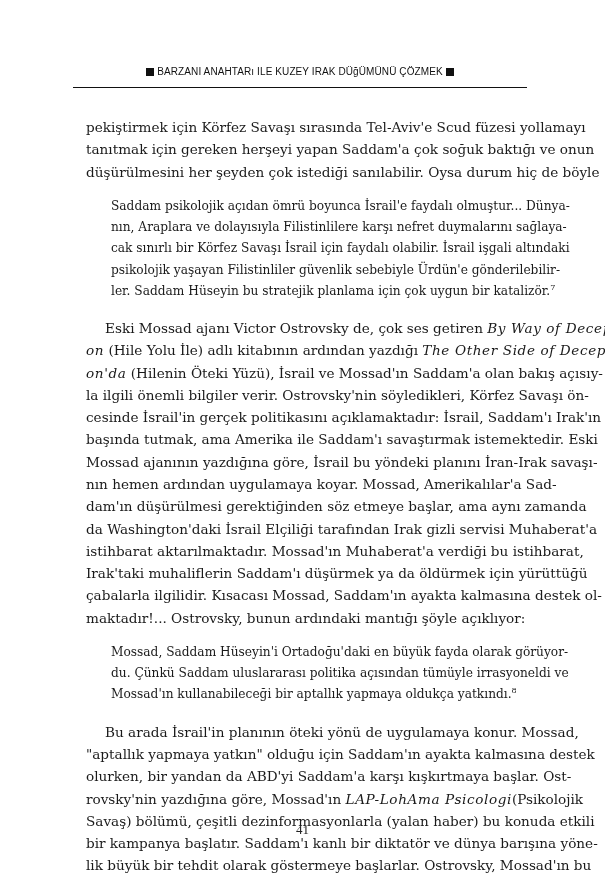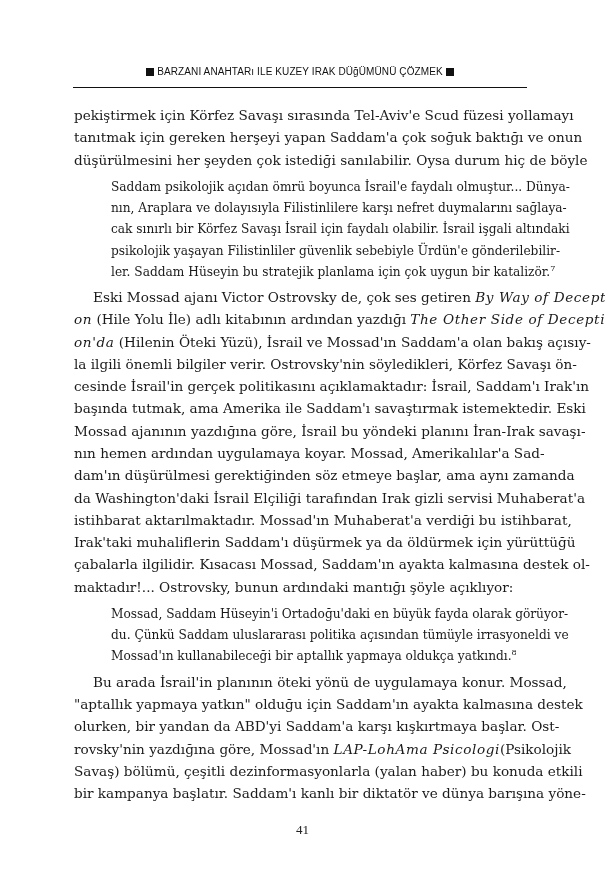--- a/index.html
+++ b/index.html
@@ -10,21 +10,21 @@
       font-family: "Liberation Sans", sans-serif; font-size: 10px; letter-spacing: 0.1px;
       color: #111;
     }
     .header .sq { display: inline-block; width: 8px; height: 8px; background: #111; vertical-align: -0.5px; margin: 0 3px; }
     .rule { position: absolute; left: 73px; top: 87px; width: 454px; height: 0; border-top: 1.3px solid #111; }
     .content {
       position: absolute; left: 74px; top: 104px; width: 454px;
       font-family: "DejaVu Serif", serif; font-size: 13.6px; line-height: 22.3px;
       text-align: justify;
     }
-    .content p { margin: 0; }
+    .content p { margin: 12px; }
     .line { display: block; white-space: nowrap; text-align-last: justify; }
     .line.last { text-align-last: left; }
     .quote {
       margin: 5px 0 0 37px; width: 417px;
       font-size: 12.2px; line-height: 21.2px; padding: 1px 0 3px 0;
     }
     .quote .line { text-align-last: justify; }
     .quote .line.last { text-align-last: left; }
     sup { font-size: 8px; line-height: 0; vertical-align: 5px; }
     i { font-style: italic; letter-spacing: 0.6px; }
@@ -79,16 +79,17 @@
     <span class="line last"><span>Mossad'ın kullanabileceği bir aptallık yapmaya oldukça yatkındı.</span><sup>8</sup></span>
   </div>
 
   <p>
     <span class="line" style="text-indent:19px">Bu arada İsrail'in planının öteki yönü de uygulamaya konur. Mossad,</span>
     <span class="line">"aptallık yapmaya yatkın" olduğu için Saddam'ın ayakta kalmasına destek</span>
     <span class="line">olurken, bir yandan da ABD'yi Saddam'a karşı kışkırtmaya başlar. Ost-</span>
     <span class="line"><span>rovsky'nin yazdığına göre, Mossad'ın </span><i>LAP-LohAma Psicologi</i><span>(Psikolojik</span></span>
     <span class="line">Savaş) bölümü, çeşitli dezinformasyonlarla (yalan haber) bu konuda etkili</span>
     <span class="line">bir kampanya başlatır. Saddam'ı kanlı bir diktatör ve dünya barışına yöne-</span>
+    <span class="line">lik büyük bir tehdit olarak göstermeye başlarlar. Ostrovsky, Mossad'ın bu</span>
   </p>
 </div>
 
 <div class="pagenum">41</div>
 
 </body></html>

